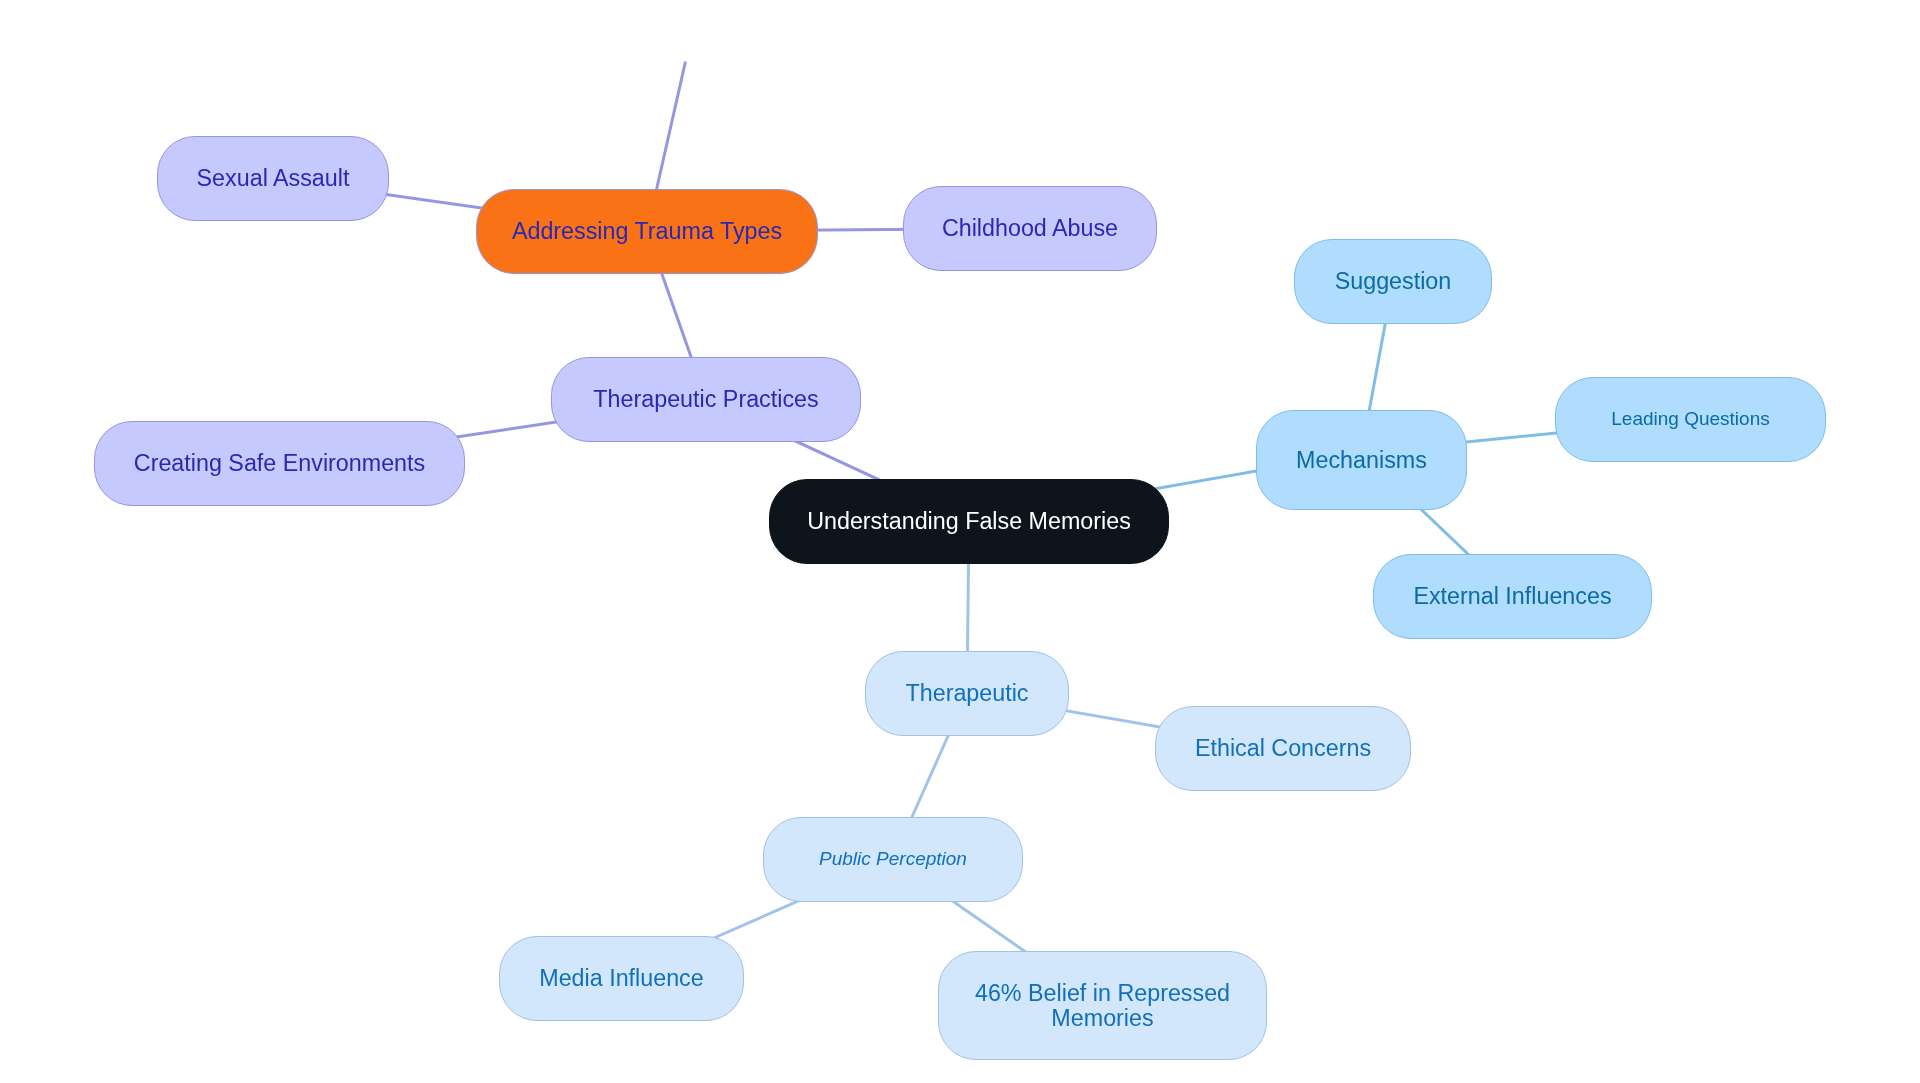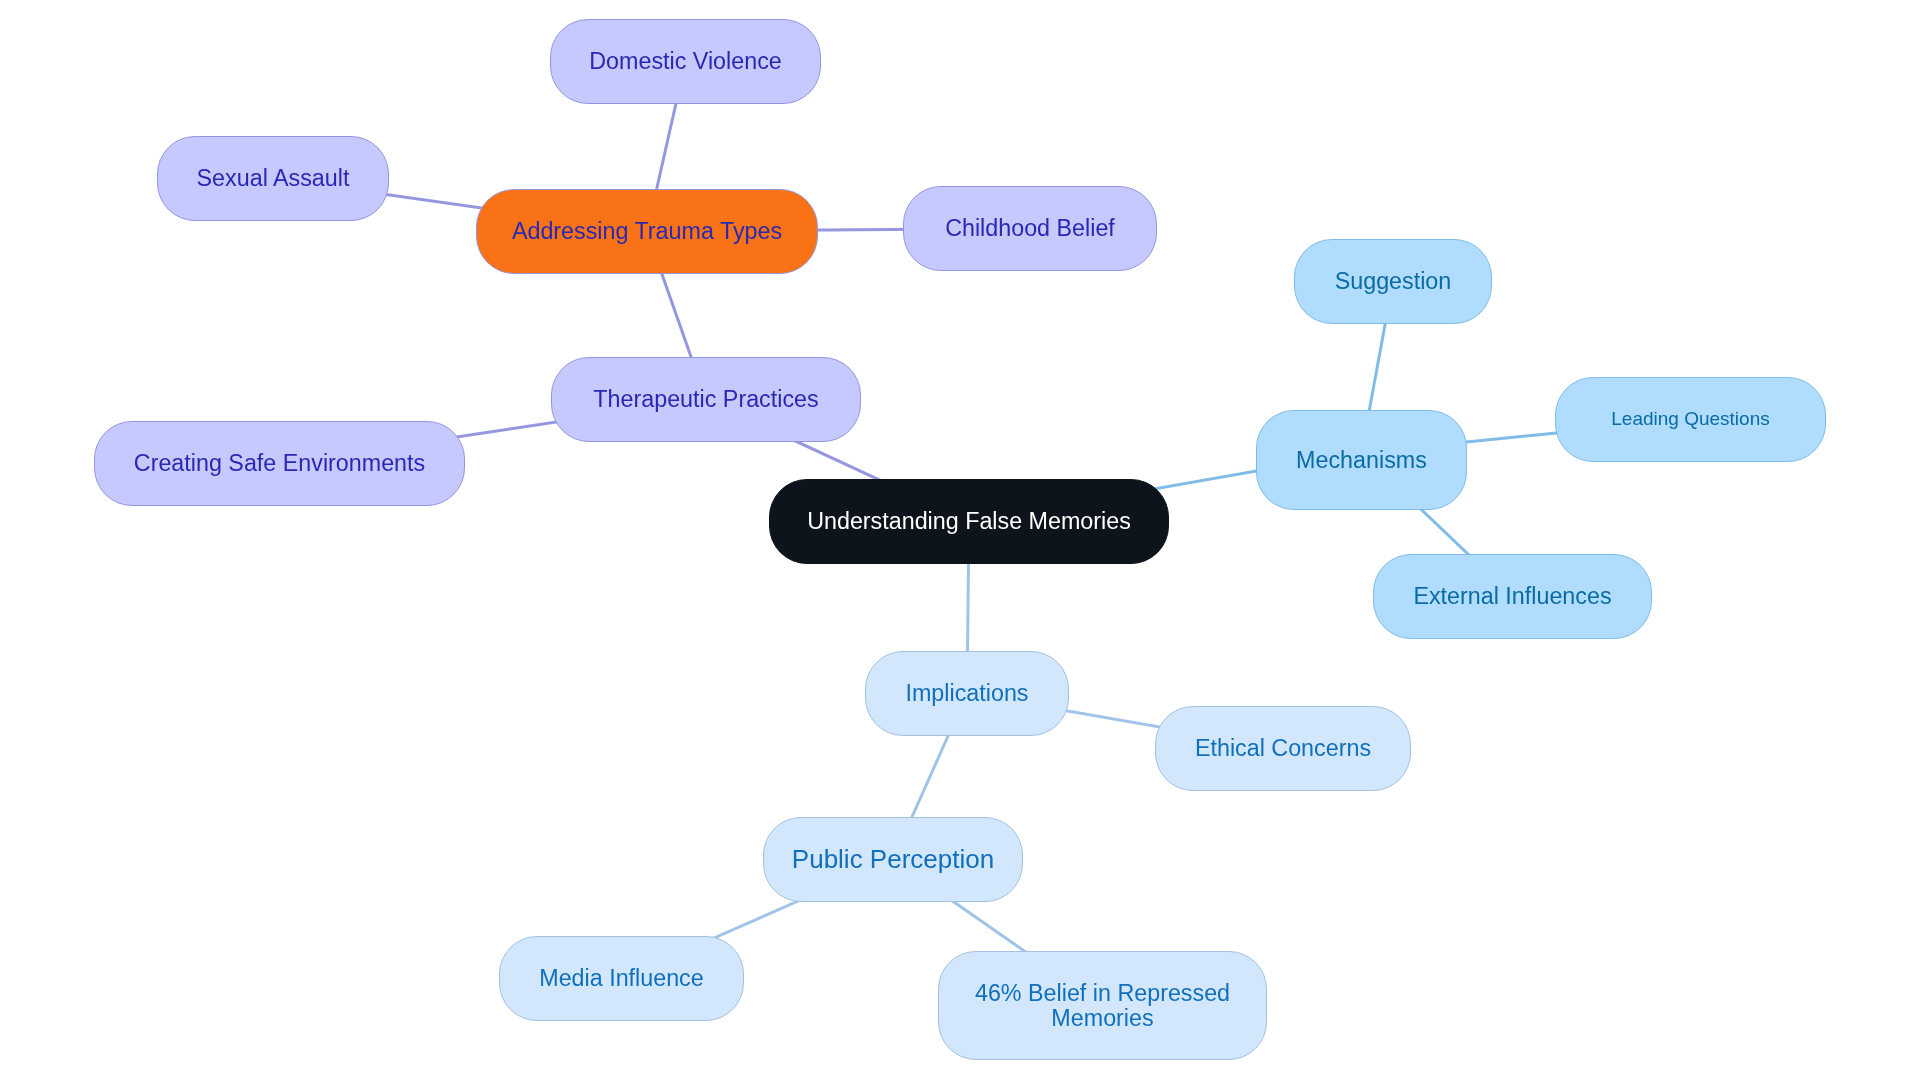--- a/index.html
+++ b/index.html
@@ -30,28 +30,27 @@
       <line x1="1361.5" y1="452.5" x2="1690.5" y2="419.5" stroke="#7fbde8" stroke-width="3"></line>
       <line x1="1361.5" y1="452.5" x2="1512.5" y2="596.5" stroke="#7fbde8" stroke-width="3"></line>
       <line x1="969" y1="521.5" x2="967" y2="693.5" stroke="#a0c4e8" stroke-width="3"></line>
       <line x1="967" y1="693.5" x2="1283" y2="748.5" stroke="#a0c4e8" stroke-width="3"></line>
       <line x1="967" y1="693.5" x2="893" y2="859.5" stroke="#a0c4e8" stroke-width="3"></line>
       <line x1="893" y1="859.5" x2="621.5" y2="978.5" stroke="#a0c4e8" stroke-width="3"></line>
       <line x1="893" y1="859.5" x2="1102.5" y2="1005.5" stroke="#a0c4e8" stroke-width="3"></line>
     </svg>
 <div class="node" style="left: 769px; top: 479px; width: 400px; height: 85px; background: rgb(13, 20, 28); color: rgb(255, 255, 255); border-color: rgb(13, 20, 28); border-radius: 38px; font-size: 23.3px; line-height: 24.6px;"><span class="node-label">Understanding False Memories</span></div>
     <div class="node" style="left: 476px; top: 189px; width: 342px; height: 85px; background: #f97316; color: rgb(40, 40, 180); border-color: rgb(148, 151, 224); border-radius: 38px; font-size: 23.3px; line-height: 24.6px;"><span class="node-label">Addressing Trauma Types</span></div>
-    <div class="node" style="left: 550px; top: 19px; width: 271px; height: 85px; background: rgb(198, 201, 253); color: rgb(40, 40, 180); border-color: rgb(148, 151, 224); border-radius: 38px; font-size: 23.3px; line-height: 24.6px;"><span class="node-label">Domestic Violence</span></div>
     <div class="node" style="left: 157px; top: 136px; width: 232px; height: 85px; background: rgb(198, 201, 253); color: rgb(40, 40, 180); border-color: rgb(148, 151, 224); border-radius: 38px; font-size: 23.3px; line-height: 24.6px;"><span class="node-label">Sexual Assault</span></div>
-    <div class="node" style="left: 903px; top: 186px; width: 254px; height: 85px; background: rgb(198, 201, 253); color: rgb(40, 40, 180); border-color: rgb(148, 151, 224); border-radius: 38px; font-size: 23.3px; line-height: 24.6px;"><span class="node-label">Childhood Belief</span></div>
+    <div class="node" style="left: 903px; top: 186px; width: 254px; height: 85px; background: rgb(198, 201, 253); color: rgb(40, 40, 180); border-color: rgb(148, 151, 224); border-radius: 38px; font-size: 23.3px; line-height: 24.6px;"><span class="node-label">Childhood Abuse</span></div>
     <div class="node" style="left: 551px; top: 357px; width: 310px; height: 85px; background: rgb(198, 201, 253); color: rgb(40, 40, 180); border-color: rgb(148, 151, 224); border-radius: 38px; font-size: 23.3px; line-height: 24.6px;"><span class="node-label">Therapeutic Practices</span></div>
     <div class="node" style="left: 94px; top: 421px; width: 371px; height: 85px; background: rgb(198, 201, 253); color: rgb(40, 40, 180); border-color: rgb(148, 151, 224); border-radius: 38px; font-size: 23.3px; line-height: 24.6px;"><span class="node-label">Creating Safe Environments</span></div>
     <div class="node" style="left: 1256px; top: 410px; width: 211px; height: 100px; background: rgb(176, 220, 253); color: rgb(10, 107, 165); border-color: rgb(127, 189, 232); border-radius: 38px; font-size: 23.3px; line-height: 24.6px;"><span class="node-label">Mechanisms</span></div>
     <div class="node" style="left: 1294px; top: 239px; width: 198px; height: 85px; background: rgb(176, 220, 253); color: rgb(10, 107, 165); border-color: rgb(127, 189, 232); border-radius: 38px; font-size: 23.3px; line-height: 24.6px;"><span class="node-label">Suggestion</span></div>
     <div class="node" style="left: 1555px; top: 377px; width: 271px; height: 85px; background: rgb(176, 220, 253); color: rgb(10, 107, 165); border-color: rgb(127, 189, 232); border-radius: 38px; font-size: 19px; line-height: 24.6px;"><span class="node-label">Leading Questions</span></div>
     <div class="node" style="left: 1373px; top: 554px; width: 279px; height: 85px; background: rgb(176, 220, 253); color: rgb(10, 107, 165); border-color: rgb(127, 189, 232); border-radius: 38px; font-size: 23.3px; line-height: 24.6px;"><span class="node-label">External Influences</span></div>
-    <div class="node" style="left: 865px; top: 651px; width: 204px; height: 85px; background: rgb(210, 230, 252); color: rgb(16, 112, 187); border-color: rgb(162, 194, 224); border-radius: 38px; font-size: 23.3px; line-height: 24.6px;"><span class="node-label">Implications</span></div>
+    <div class="node" style="left: 865px; top: 651px; width: 204px; height: 85px; background: rgb(210, 230, 252); color: rgb(16, 112, 187); border-color: rgb(162, 194, 224); border-radius: 38px; font-size: 23.3px; line-height: 24.6px;"><span class="node-label">Therapeutic</span></div>
     <div class="node" style="left: 1155px; top: 706px; width: 256px; height: 85px; background: rgb(210, 230, 252); color: rgb(16, 112, 187); border-color: rgb(162, 194, 224); border-radius: 38px; font-size: 23.3px; line-height: 24.6px;"><span class="node-label">Ethical Concerns</span></div>
-    <div class="node" style="left: 763px; top: 817px; width: 260px; height: 85px; background: rgb(210, 230, 252); color: rgb(16, 112, 187); border-color: rgb(162, 194, 224); border-radius: 38px; font-size: 26px; line-height: 24.6px;"><span class="node-label">Public Perception</span></div>
+    <div class="node" style="left: 763px; top: 817px; width: 260px; height: 85px; background: rgb(210, 230, 252); color: rgb(16, 112, 187); border-color: rgb(162, 194, 224); border-radius: 38px; font-size: 19px; line-height: 24.6px; font-style: italic;"><span class="node-label">Public Perception</span></div>
     <div class="node" style="left: 499px; top: 936px; width: 245px; height: 85px; background: rgb(210, 230, 252); color: rgb(16, 112, 187); border-color: rgb(162, 194, 224); border-radius: 38px; font-size: 23.3px; line-height: 24.6px;"><span class="node-label">Media Influence</span></div>
     <div class="node" style="left: 938px; top: 951px; width: 329px; height: 109px; background: rgb(210, 230, 252); color: rgb(16, 112, 187); border-color: rgb(162, 194, 224); border-radius: 38px; font-size: 23.3px; line-height: 24.6px;"><span class="node-label">46% Belief in Repressed
 Memories</span></div>
   </div>
 
 </body></html>

